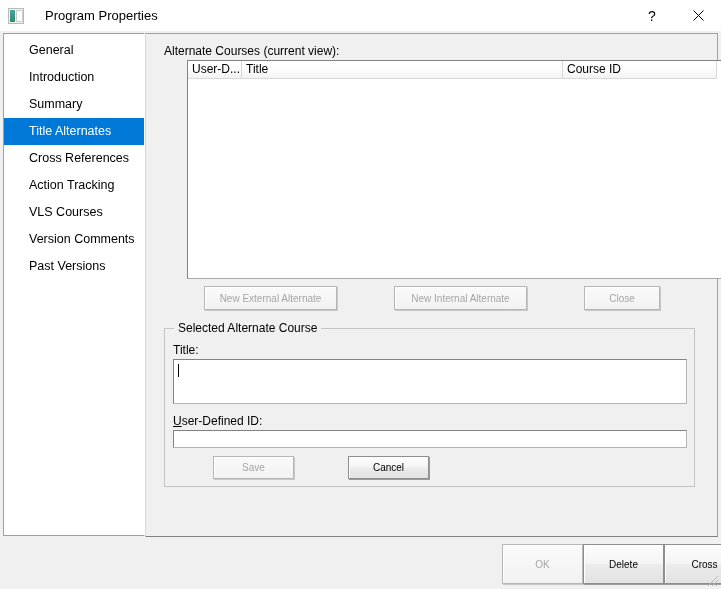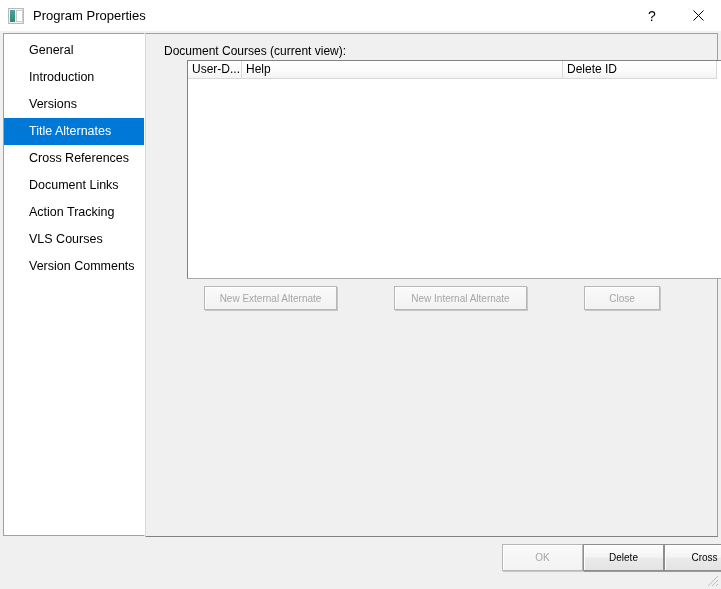--- a/index.html
+++ b/index.html
@@ -27,20 +27,21 @@
   }
 
   
   .titlebar {
     position: absolute;
     left: 0; top: 0;
     width: 721px; height: 31px;
     background: #ffffff;
     display: flex;
     align-items: center;
+    gap: 12px;
   }
   .title-icon {
     width: 16px; height: 16px;
     margin-left: 8px;
     position: relative;
     background: #f4f4f4;
     border: 1px solid #b9b9b9;
     box-sizing: border-box;
   }
   .title-icon .pane-left {
@@ -274,21 +275,21 @@
   
   .bottombar {
     position: absolute;
     left: 0; top: 540px;
     width: 721px; height: 49px;
     background: #f0f0f0;
   }
   .bottombar .btn {
     position: absolute;
     top: 4px;
-    height: 27px;
+    height: 40px;
     width: 81px;
   }
   .btn-ok    { left: 462px; }
   .btn-close { left: 543px; }
   .btn-help  { left: 624px; }
 
   .resize-grip {
     position: absolute;
     right: 2px; bottom: 2px;
     width: 14px; height: 14px;
@@ -313,48 +314,67 @@
           <line x1="10.5" y1="0.5" x2="0.5" y2="10.5" stroke="currentColor" stroke-width="1"></line>
         </svg>
       </div>
     </div>
   </div>
 
   <div class="sidebar">
     <div class="nav-spacer"></div>
     <div class="nav-item">General</div>
     <div class="nav-item">Introduction</div>
-    <div class="nav-item">Versions</div>
+    <div class="nav-item">Summary</div>
     <div class="nav-item selected">Title Alternates</div>
     <div class="nav-item">Cross References</div>
-    <div class="nav-item">Document Links</div>
     <div class="nav-item">Action Tracking</div>
     <div class="nav-item">VLS Courses</div>
     <div class="nav-item">Version Comments</div>
+    <div class="nav-item">Past Versions</div>
   </div>
 
   <div class="content">
 
-    <div class="section-label">Document Courses (current view):</div>
+    <div class="section-label">Alternate Courses (current view):</div>
 
     <div class="listview">
       <div class="lv-header">
         <div class="lv-col c0">User-D...</div>
-        <div class="lv-col c1">Help</div>
-        <div class="lv-col c2">Delete ID</div>
+        <div class="lv-col c1">Title</div>
+        <div class="lv-col c2">Course ID</div>
       </div>
       <div class="lv-body"></div>
     </div>
 
     <div class="toolbtn-row">
       <div class="btn disabled btn-new-ext">New External Alternate</div>
       <div class="btn disabled btn-new-int">New Internal Alternate</div>
       <div class="btn disabled btn-delete">Close</div>
     </div>
 
+    <div class="groupbox">
+      <div class="gb-title">Selected Alternate Course</div>
+
+      <div class="field-label label-title">Title:</div>
+      <div class="textarea-title">
+        <span></span>
+        <div class="caret"></div>
+      </div>
+
+      <div class="field-label label-udid"><span class="accel">U</span><span>ser-Defined ID:</span></div>
+      <div class="input-udid">
+        <span></span>
+      </div>
+
+      <div class="gb-buttons">
+        <div class="btn disabled">Save</div>
+        <div class="btn">Cancel</div>
+      </div>
+    </div>
 
   </div>
 
   <div class="bottombar">
     <div class="btn disabled btn-ok">OK</div>
     <div class="btn btn-close">Delete</div>
     <div class="btn btn-help">Cross</div>
 
     <div class="resize-grip">
       <svg width="14" height="14" viewBox="0 0 14 14" aria-hidden="true">

